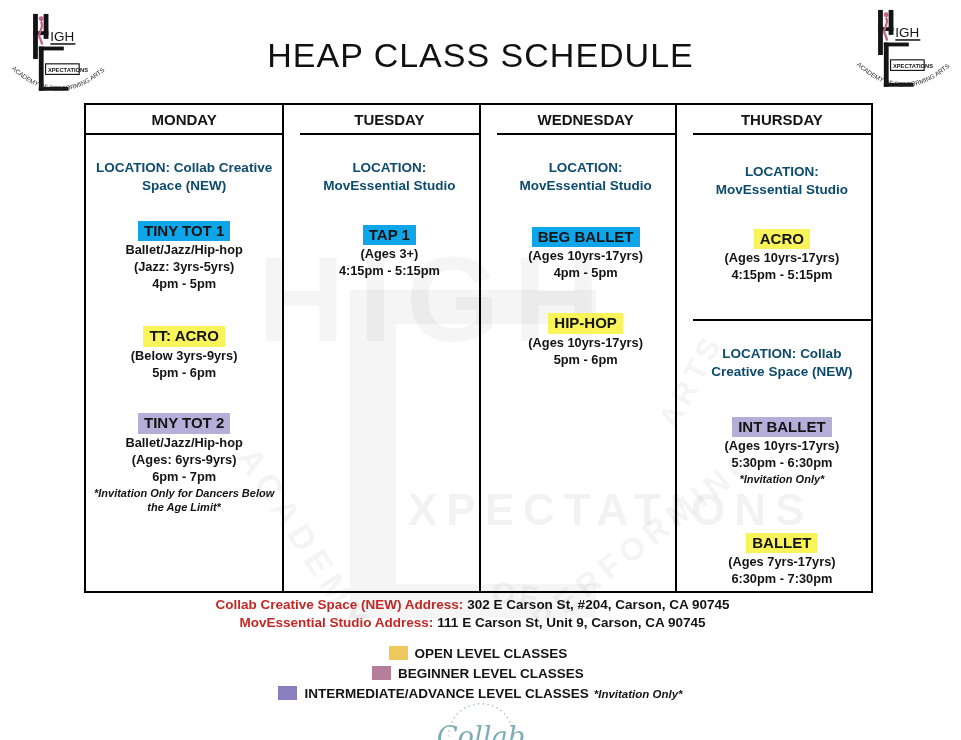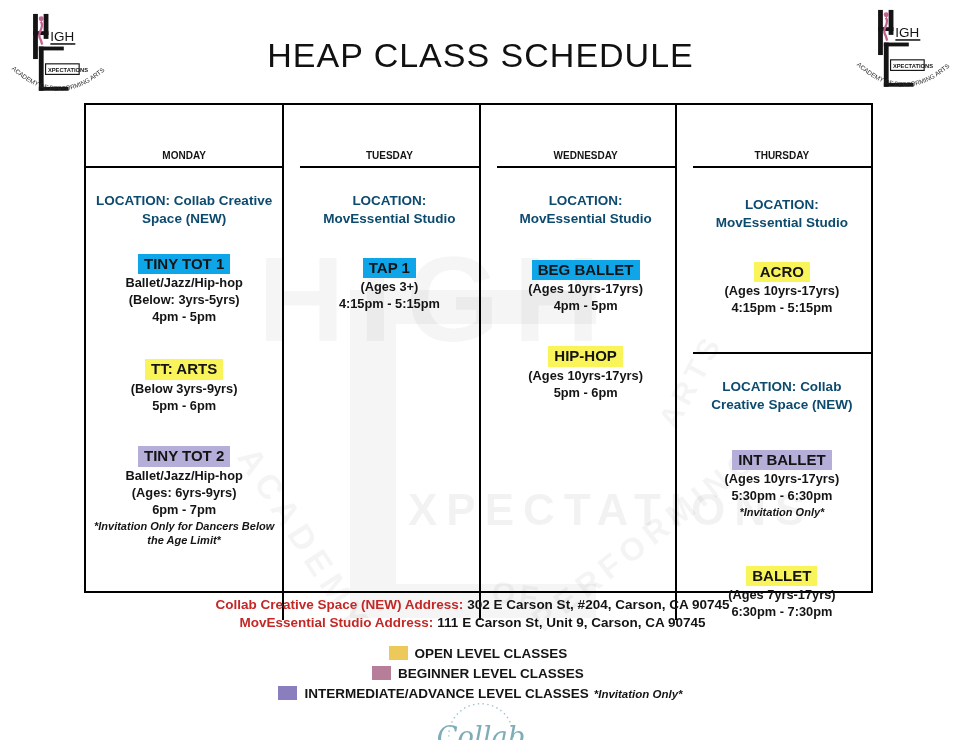--- a/index.html
+++ b/index.html
@@ -26,21 +26,21 @@
   .wm-performing{left:548px;top:602px;font-size:32px;letter-spacing:6px;transform:rotate(-38deg);transform-origin:left bottom;}
   .wm-arts{left:652px;top:418px;font-size:30px;letter-spacing:5px;transform:rotate(-62deg);transform-origin:left top;}
 
   
   .schedule{position:absolute;left:84px;top:103px;width:789px;height:490px;
             border:2px solid #000;box-sizing:border-box;display:grid;
             grid-template-columns:1fr 1fr 1fr 1fr;z-index:1;background:transparent;}
   .day-col{box-sizing:border-box;display:flex;flex-direction:column;}
   .day-col + .day-col{border-left:2px solid #000;padding-left:16px;}
   .day-header{border-bottom:2px solid #000;text-align:center;font-weight:700;
-              font-size:10px;padding:6px 0 5px 0;margin-top:39px;}
+              font-size:15px;padding:6px 0 5px 0;}
   .day-body{flex:1;text-align:center;}
   .thu-top{height:158px;border-bottom:2px solid #000;box-sizing:border-box;}
 
   .loc{color:#0c4a6e;font-weight:700;font-size:13.5px;line-height:1.32;
        margin:24px 10px 0 10px;}
   .loc-tight{margin-top:28px;}
   .class-block{margin-left:6px;margin-right:6px;}
   .class-name{display:inline-block;font-size:15px;font-weight:800;
               padding:1px 6px;line-height:1.25;}
   .hl-open{background:#F9F45A;}
@@ -115,25 +115,25 @@
     <div class="day-col">
       <div class="day-header">MONDAY</div>
       <div class="day-body">
         <div class="loc">
           <span>LOCATION:</span>
           <span>Collab Creative Space (NEW)</span>
         </div>
         <div class="class-block mt26">
           <div><span class="class-name hl-beginner">TINY TOT 1</span></div>
           <div class="cline">Ballet/Jazz/Hip-hop</div>
-          <div class="cline">(Below: 3yrs-5yrs)</div>
+          <div class="cline">(Jazz: 3yrs-5yrs)</div>
           <div class="cline">4pm - 5pm</div>
         </div>
         <div class="class-block mt34">
-          <div><span class="class-name hl-open">TT: ARTS</span></div>
+          <div><span class="class-name hl-open">TT: ACRO</span></div>
           <div class="cline">(Below 3yrs-9yrs)</div>
           <div class="cline">5pm - 6pm</div>
         </div>
         <div class="class-block mt32">
           <div><span class="class-name hl-intermediate">TINY TOT 2</span></div>
           <div class="cline">Ballet/Jazz/Hip-hop</div>
           <div class="cline">(Ages: 6yrs-9yrs)</div>
           <div class="cline">6pm - 7pm</div>
           <div class="cnote">*Invitation Only for Dancers Below the Age Limit*</div>
         </div>

